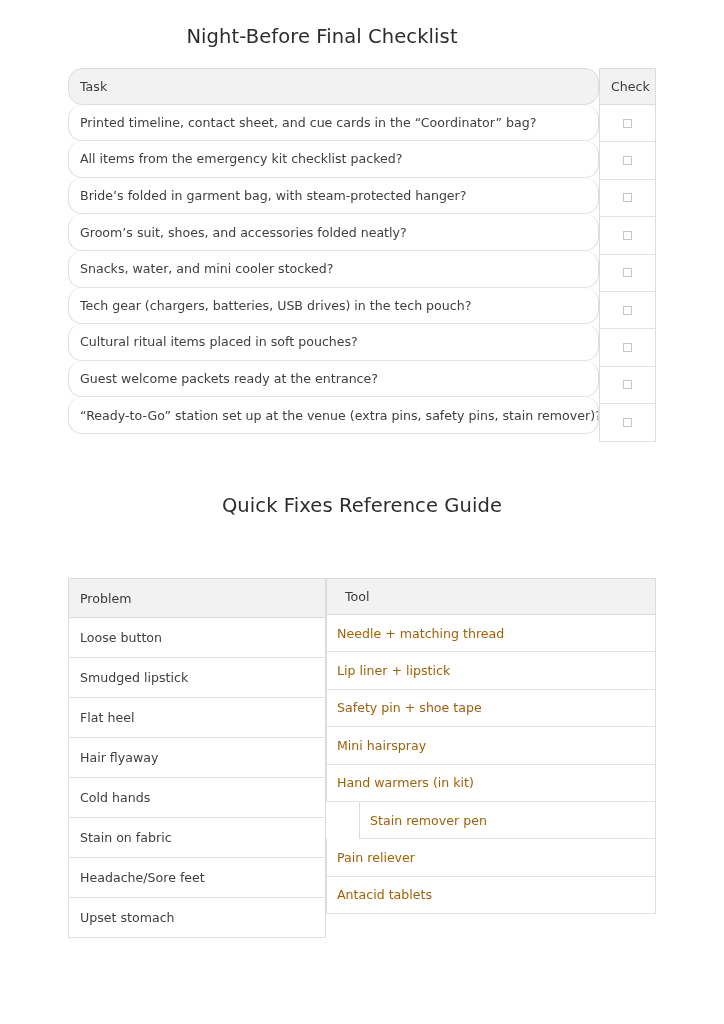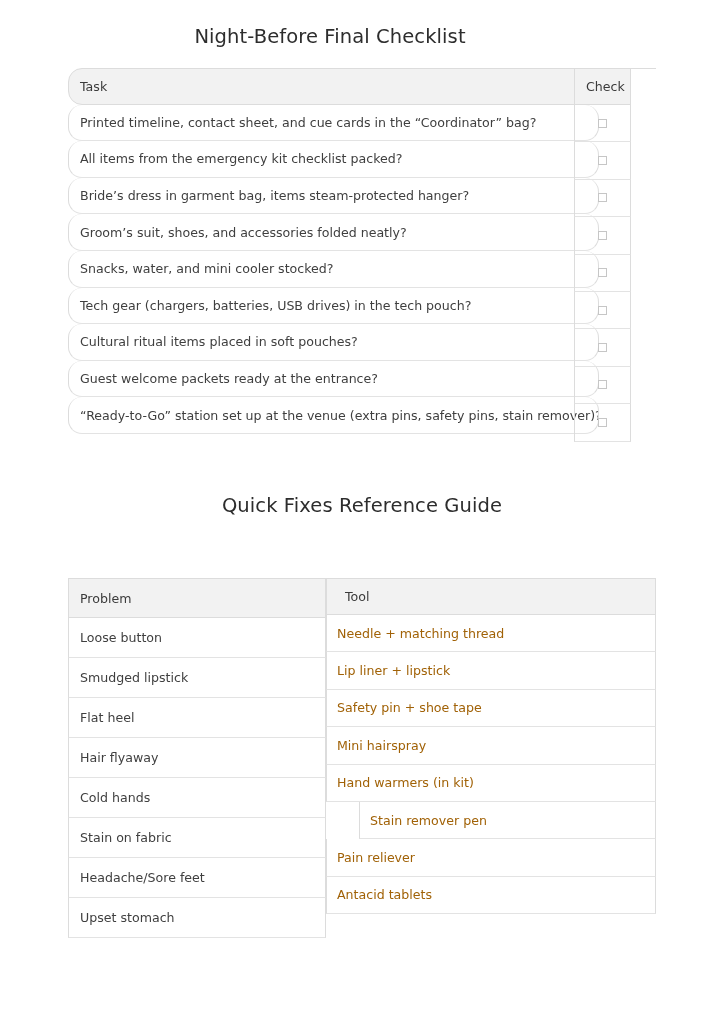--- a/index.html
+++ b/index.html
@@ -95,21 +95,21 @@
   }
   #checklist-table th.h-check {
     text-align: left;
     padding-left: 11px;
     height: 36.6px;
   }
 
   
   #check-column {
     position: absolute;
-    left: 574px;
+    left: 599px;
     top: 68px;
     width: 57px;
     box-sizing: border-box;
   }
   .check-head {
     box-sizing: border-box;
     height: 37px;
     background: #f2f2f2;
     border: 1px solid #dcdcdc;
     border-bottom: 1px solid #dcdcdc;
@@ -196,21 +196,21 @@
   }
   #fixes-table td.t-tool,
   #fixes-table th.h-tool {
     border-right: none;
     border-bottom: none;
     background: transparent;
     color: transparent;
   }
 
   
-  #title-1 { position: absolute; left: 12px; top: 25px; width: 636px; }
+  #title-1 { position: absolute; left: 4px; top: 25px; width: 636px; }
   #title-2 { position: absolute; left: 0; top: 494px; width: 724px; }
 </style>
 </head>
 <body>
 
 <div class="page">
 
   <h1 class="section-title" id="title-1">Night-Before Final Checklist</h1>
 
   <div class="table-wrap" id="checklist-wrap">
@@ -228,21 +228,21 @@
       <tbody id="checklist-body">
           <tr>
             <td class="t-task">Printed timeline, contact sheet, and cue cards in the “Coordinator” bag?</td>
             <td class="t-check"></td>
           </tr>
           <tr>
             <td class="t-task">All items from the emergency kit checklist packed?</td>
             <td class="t-check"></td>
           </tr>
           <tr>
-            <td class="t-task">Bride’s dress in garment bag, items steam-protected hanger?</td>
+            <td class="t-task">Bride’s folded in garment bag, with steam-protected hanger?</td>
             <td class="t-check"></td>
           </tr>
           <tr>
             <td class="t-task">Groom’s suit, shoes, and accessories folded neatly?</td>
             <td class="t-check"></td>
           </tr>
           <tr>
             <td class="t-task">Snacks, water, and mini cooler stocked?</td>
             <td class="t-check"></td>
           </tr>

